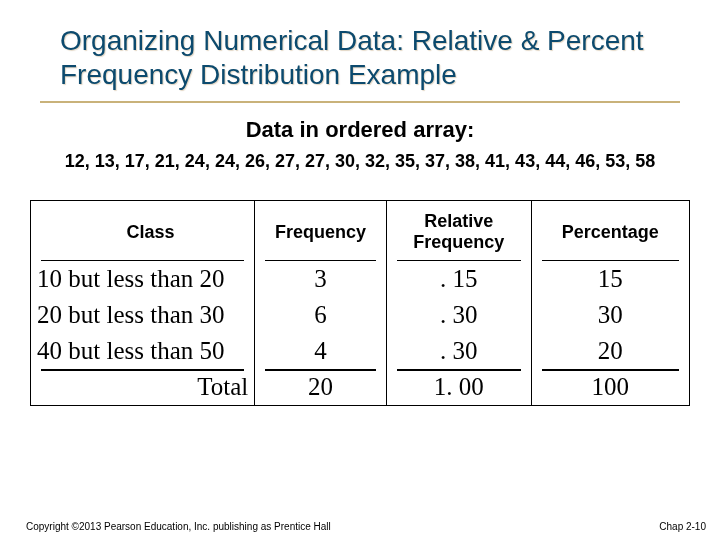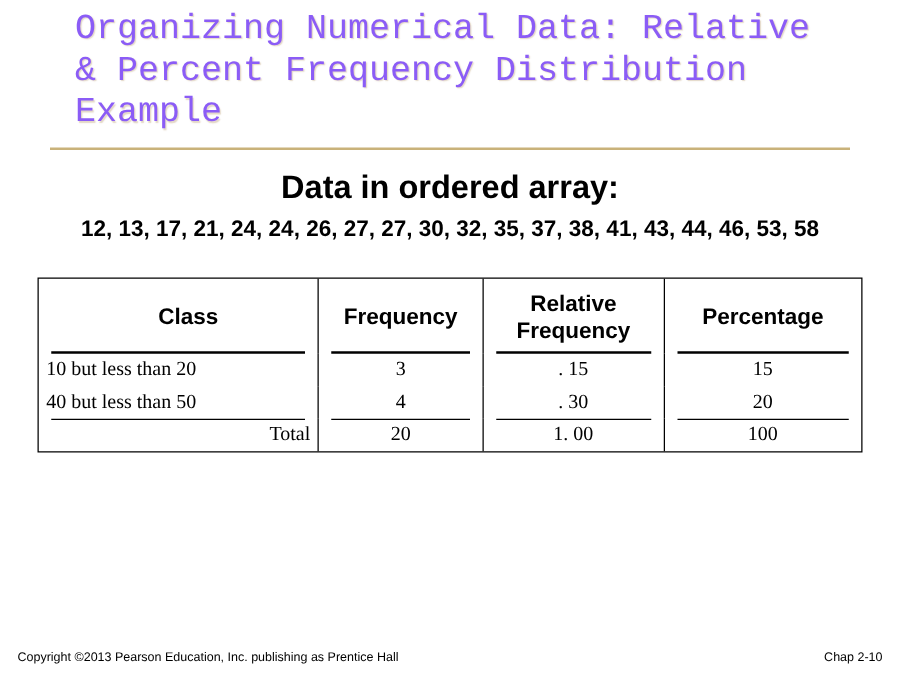--- a/index.html
+++ b/index.html
@@ -7,35 +7,34 @@
     width: 720px;
     height: 540px;
     background: #fff;
     font-family: Arial, sans-serif;
     position: relative;
     overflow: hidden;
   }
   .title {
     font-size: 28px;
     font-weight: normal;
-    color: #8b5cf6;
-    padding: 7px 40px 6px 60px;
+    color: #0c4a6e;
+    padding: 24px 40px 6px 60px;
     line-height: 1.2;
     text-shadow: 1px 1px 1px rgba(160,120,60,0.3);
-    font-family: Liberation Mono, monospace;
   }
   .title-rule {
     margin: 4px 40px 14px 40px;
     border: none;
     border-top: 2px solid #c9b27a;
     position: relative;
   }
   .subheading {
     text-align: center;
-    font-size: 26px;
+    font-size: 22px;
     font-weight: bold;
     color: #000;
     margin: 6px 0 8px 0;
   }
   .array {
     text-align: center;
     font-size: 18px;
     font-weight: bold;
     color: #000;
     padding: 0 14px;
@@ -60,38 +59,38 @@
     position: relative;
   }
   th:last-child { border-right: none; }
   th.class-head { text-align: center; padding-left: 22px; }
   .hdr-rule {
     position: absolute;
     left: 10px; right: 10px; bottom: 0;
     height: 1.5px; background: #000;
   }
   td {
-    font-size: 16px;
+    font-size: 25px;
     padding: 4px 6px;
     text-align: center;
     border-right: 1.5px solid #000;
   }
   td:last-child { border-right: none; }
   td.class-cell { text-align: left; padding-left: 6px; }
   tr.total td { font-weight: normal; }
   tr.total td.class-cell { text-align: right; padding-left: 60px; }
   .total-rule td { padding: 0; height: 0; position: relative; }
   .total-rule .seg {
     position: absolute; left: 10px; right: 10px; top: 0;
     height: 1.5px; background: #000;
   }
   .footer {
     position: absolute;
     bottom: 8px;
-    left: 14px; right: 14px;
+    left: 26px; right: 14px;
     font-size: 10px;
     color: #000;
     display: flex;
     justify-content: space-between;
   }
 </style>
 </head>
 <body>
 
 <div class="title">Organizing Numerical Data: Relative &amp; Percent Frequency Distribution Example</div>
@@ -123,20 +122,26 @@
     </tr>
   </thead>
   <tbody>
     <tr>
       <td class="class-cell">10 but less than 20</td>
       <td>3</td>
       <td>. 15</td>
       <td>15</td>
     </tr>
     <tr>
+      <td class="class-cell">20 but less than 30</td>
+      <td>6</td>
+      <td>. 30</td>
+      <td>30</td>
+    </tr>
+    <tr>
       <td class="class-cell">40 but less than 50</td>
       <td>4</td>
       <td>. 30</td>
       <td>20</td>
     </tr>
     <tr class="total-rule">
       <td>
             <div class="seg"></div>
           </td>
       <td>

